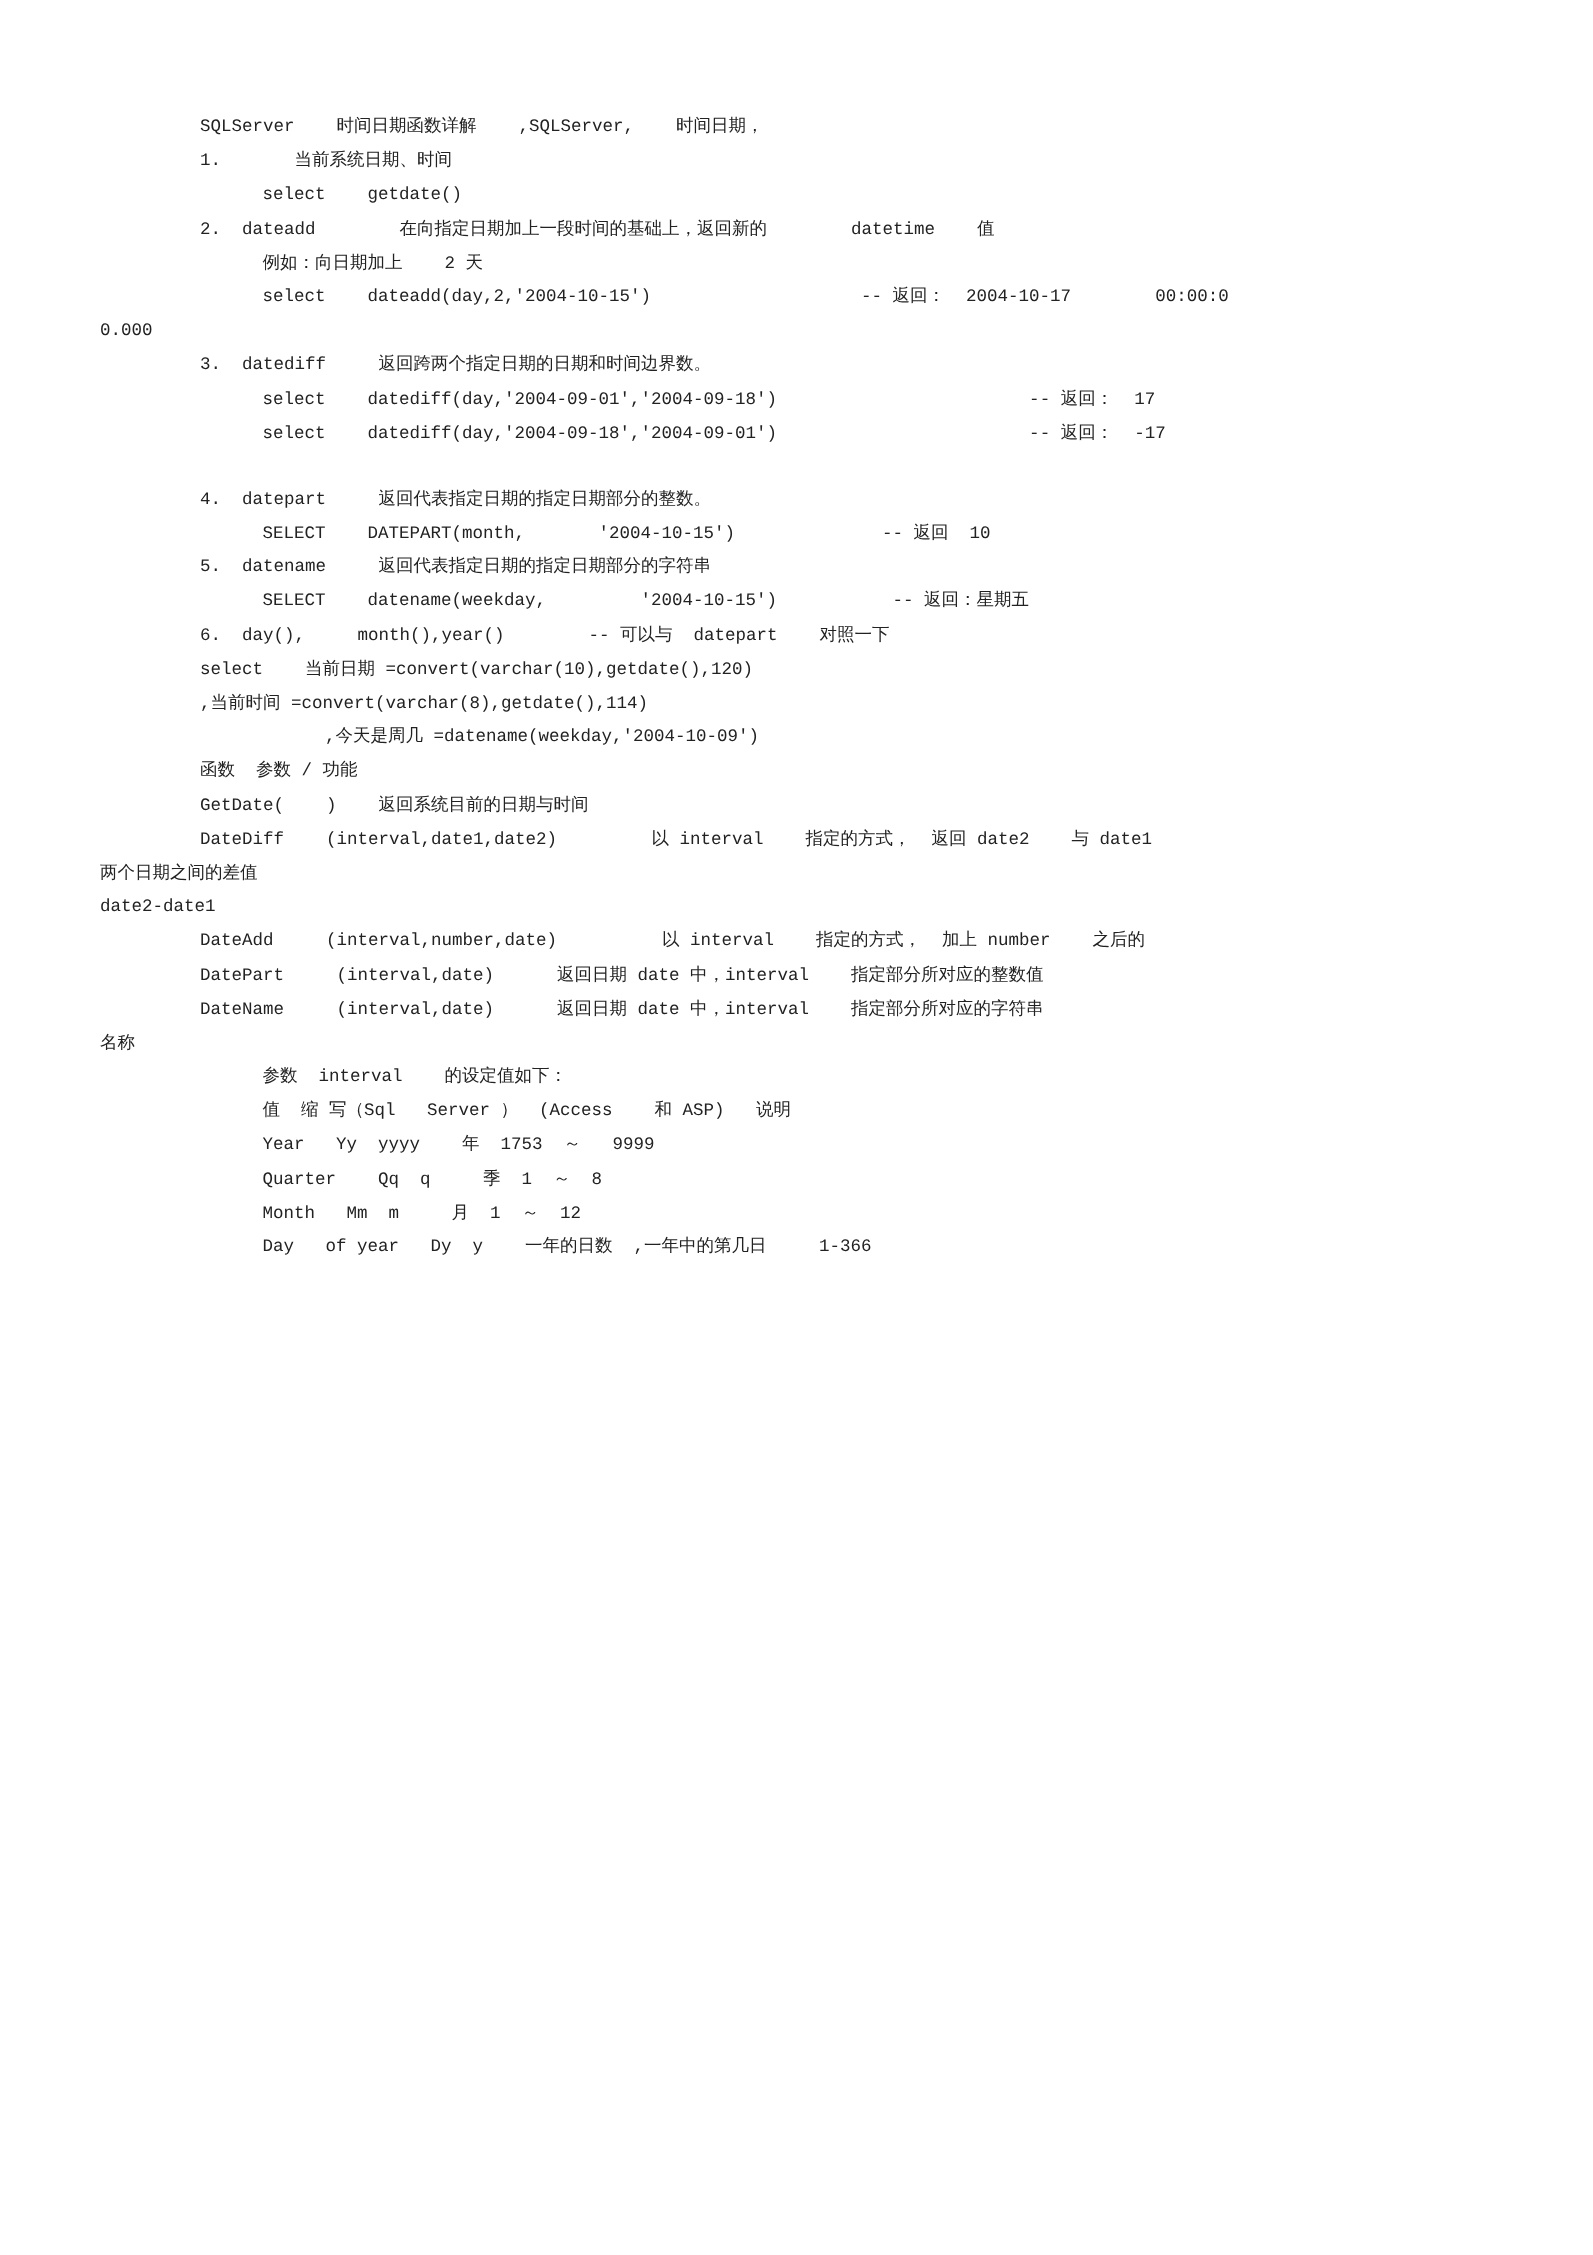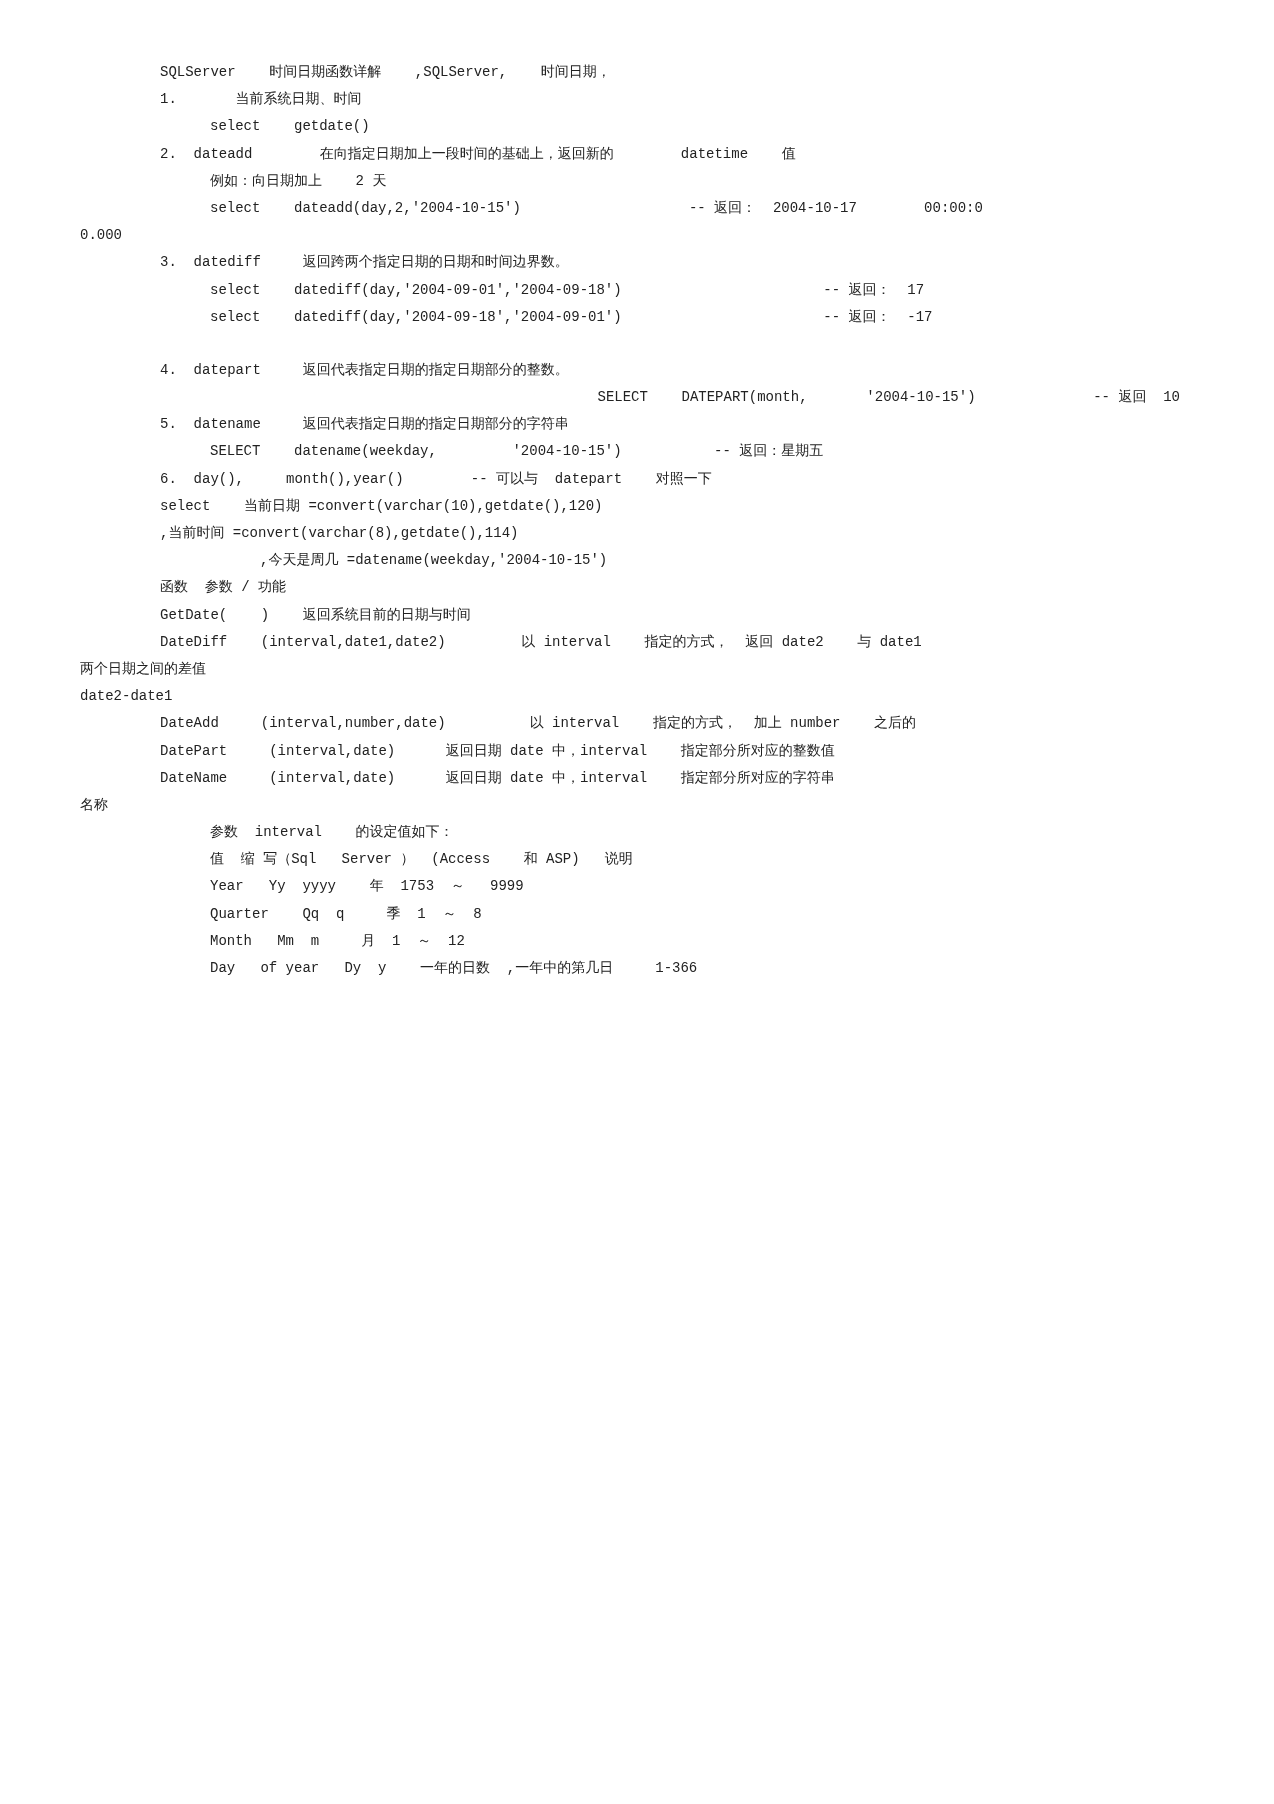--- a/index.html
+++ b/index.html
@@ -25,38 +25,38 @@
     }
     .code {
       font-family: "Courier New", Courier, monospace;
       font-size: 14px;
     }
   </style>
 </head>
 <body>
 
 <div class="content-block">
-<div class="line code" style="padding-left: 80px;">SQLServer    时间日期函数详解    ,SQLServer,    时间日期，</div>
+<div class="line code" style="padding-left: 80px; margin-top: 30px;">SQLServer    时间日期函数详解    ,SQLServer,    时间日期，</div>
     <div class="line code" style="padding-left: 80px;">1.       当前系统日期、时间</div>
     <div class="line code" style="padding-left: 130px;">select    getdate()</div>
     <div class="line code" style="padding-left: 80px;">2.  dateadd        在向指定日期加上一段时间的基础上，返回新的        datetime    值</div>
     <div class="line code" style="padding-left: 130px;">例如：向日期加上    2 天</div>
     <div class="line code" style="padding-left: 130px;">select    dateadd(day,2,'2004-10-15')                    -- 返回：  2004-10-17        00:00:0</div>
     <div class="line code" style="padding-left: 0px;">0.000</div>
     <div class="line code" style="padding-left: 80px;">3.  datediff     返回跨两个指定日期的日期和时间边界数。</div>
     <div class="line code" style="padding-left: 130px;">select    datediff(day,'2004-09-01','2004-09-18')                        -- 返回：  17</div>
     <div class="line code" style="padding-left: 130px;">select    datediff(day,'2004-09-18','2004-09-01')                        -- 返回：  -17</div>
     <div class="line code" style="padding-left: 80px; margin-top: 28px;">4.  datepart     返回代表指定日期的指定日期部分的整数。</div>
-    <div class="line code" style="padding-left: 130px; text-align: right;">SELECT    DATEPART(month,       '2004-10-15')              -- 返回  10</div>
+    <div class="line code" style="padding-left: 130px;">SELECT    DATEPART(month,       '2004-10-15')              -- 返回  10</div>
     <div class="line code" style="padding-left: 80px;">5.  datename     返回代表指定日期的指定日期部分的字符串</div>
     <div class="line code" style="padding-left: 130px;">SELECT    datename(weekday,         '2004-10-15')           -- 返回：星期五</div>
     <div class="line code" style="padding-left: 80px;">6.  day(),     month(),year()        -- 可以与  datepart    对照一下</div>
     <div class="line code" style="padding-left: 80px;">select    当前日期 =convert(varchar(10),getdate(),120)</div>
     <div class="line code" style="padding-left: 80px;">,当前时间 =convert(varchar(8),getdate(),114)</div>
-    <div class="line code" style="padding-left: 180px;">,今天是周几 =datename(weekday,'2004-10-15')</div>
+    <div class="line code" style="padding-left: 180px;">,今天是周几 =datename(weekday,'2004-10-09')</div>
     <div class="line code" style="padding-left: 80px;">函数  参数 / 功能</div>
     <div class="line code" style="padding-left: 80px;">GetDate(    )    返回系统目前的日期与时间</div>
     <div class="line code" style="padding-left: 80px;">DateDiff    (interval,date1,date2)         以 interval    指定的方式，  返回 date2    与 date1</div>
     <div class="line code" style="padding-left: 0px;">两个日期之间的差值</div>
     <div class="line code" style="padding-left: 0px;">date2-date1</div>
     <div class="line code" style="padding-left: 80px;">DateAdd     (interval,number,date)          以 interval    指定的方式，  加上 number    之后的</div>
     <div class="line code" style="padding-left: 80px;">DatePart     (interval,date)      返回日期 date 中，interval    指定部分所对应的整数值</div>
     <div class="line code" style="padding-left: 80px;">DateName     (interval,date)      返回日期 date 中，interval    指定部分所对应的字符串</div>
     <div class="line code" style="padding-left: 0px;">名称</div>
     <div class="line code" style="padding-left: 130px;">参数  interval    的设定值如下：</div>

